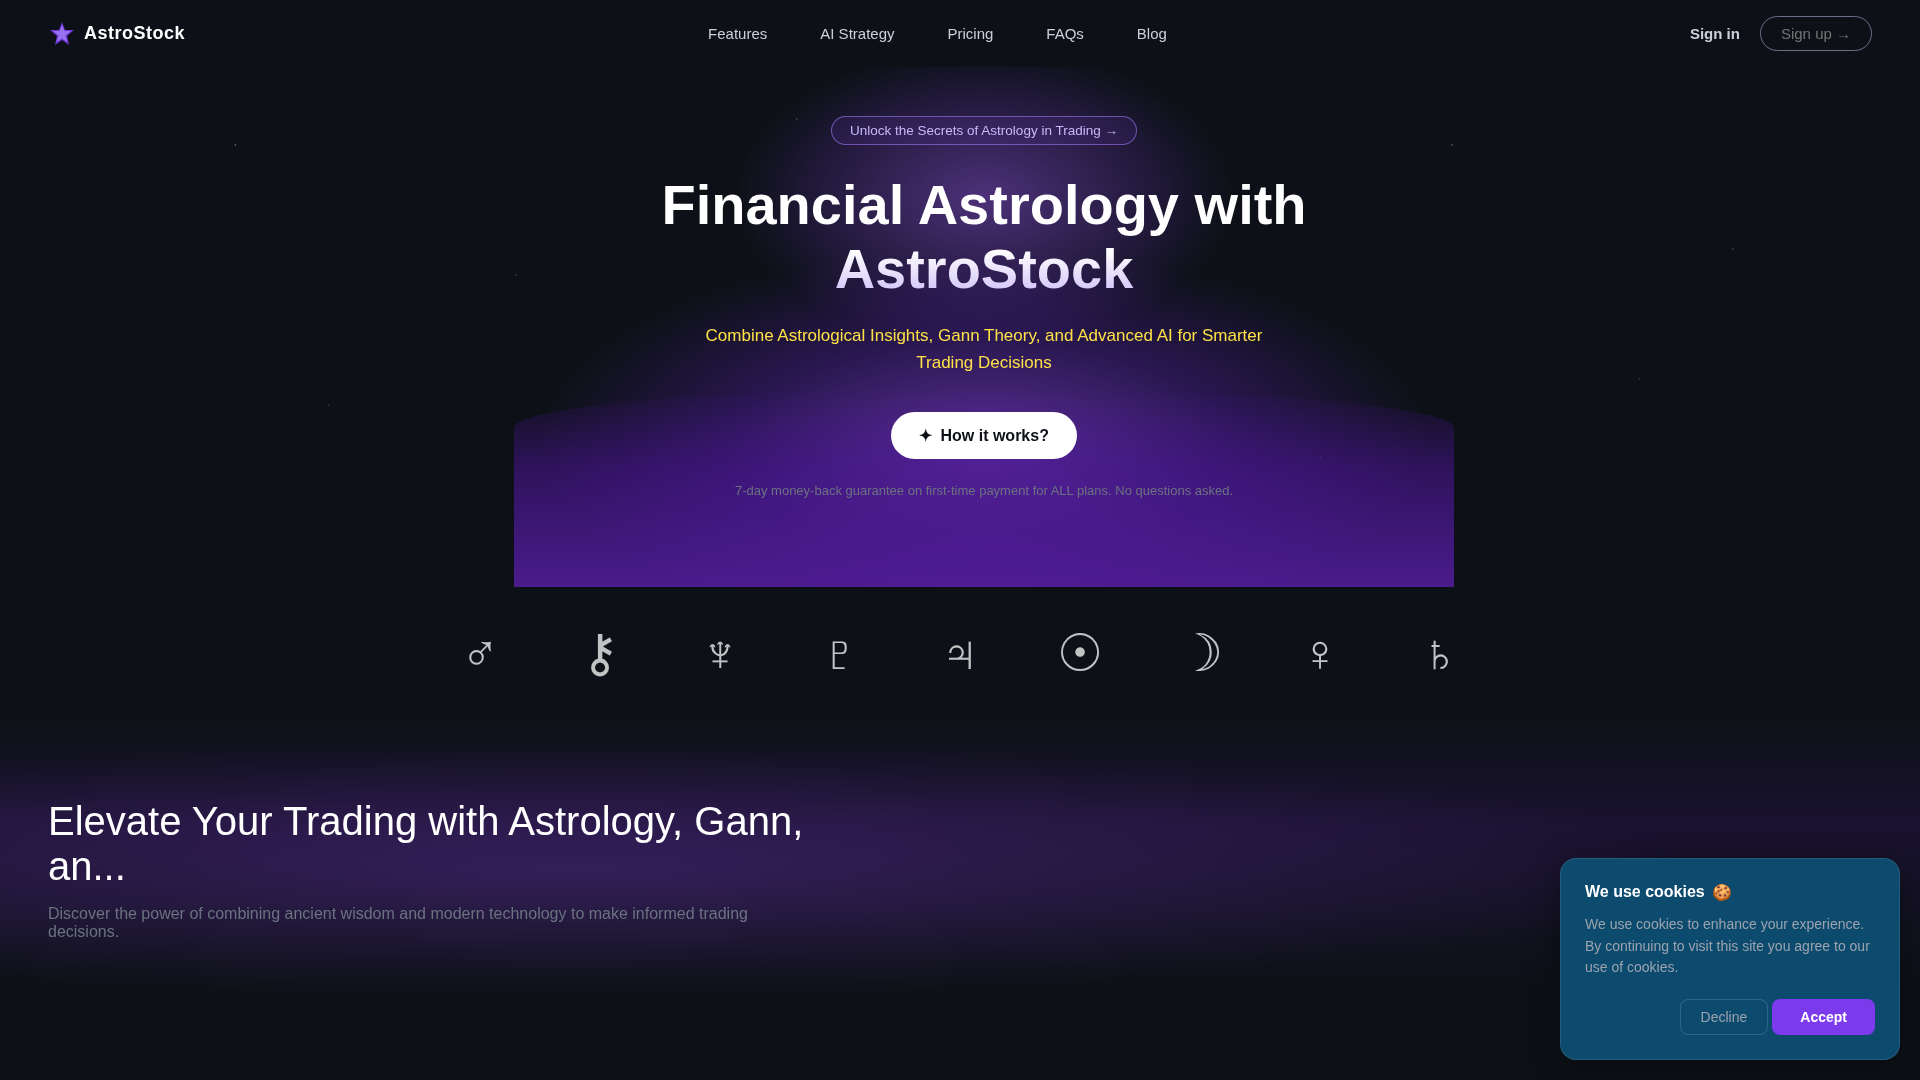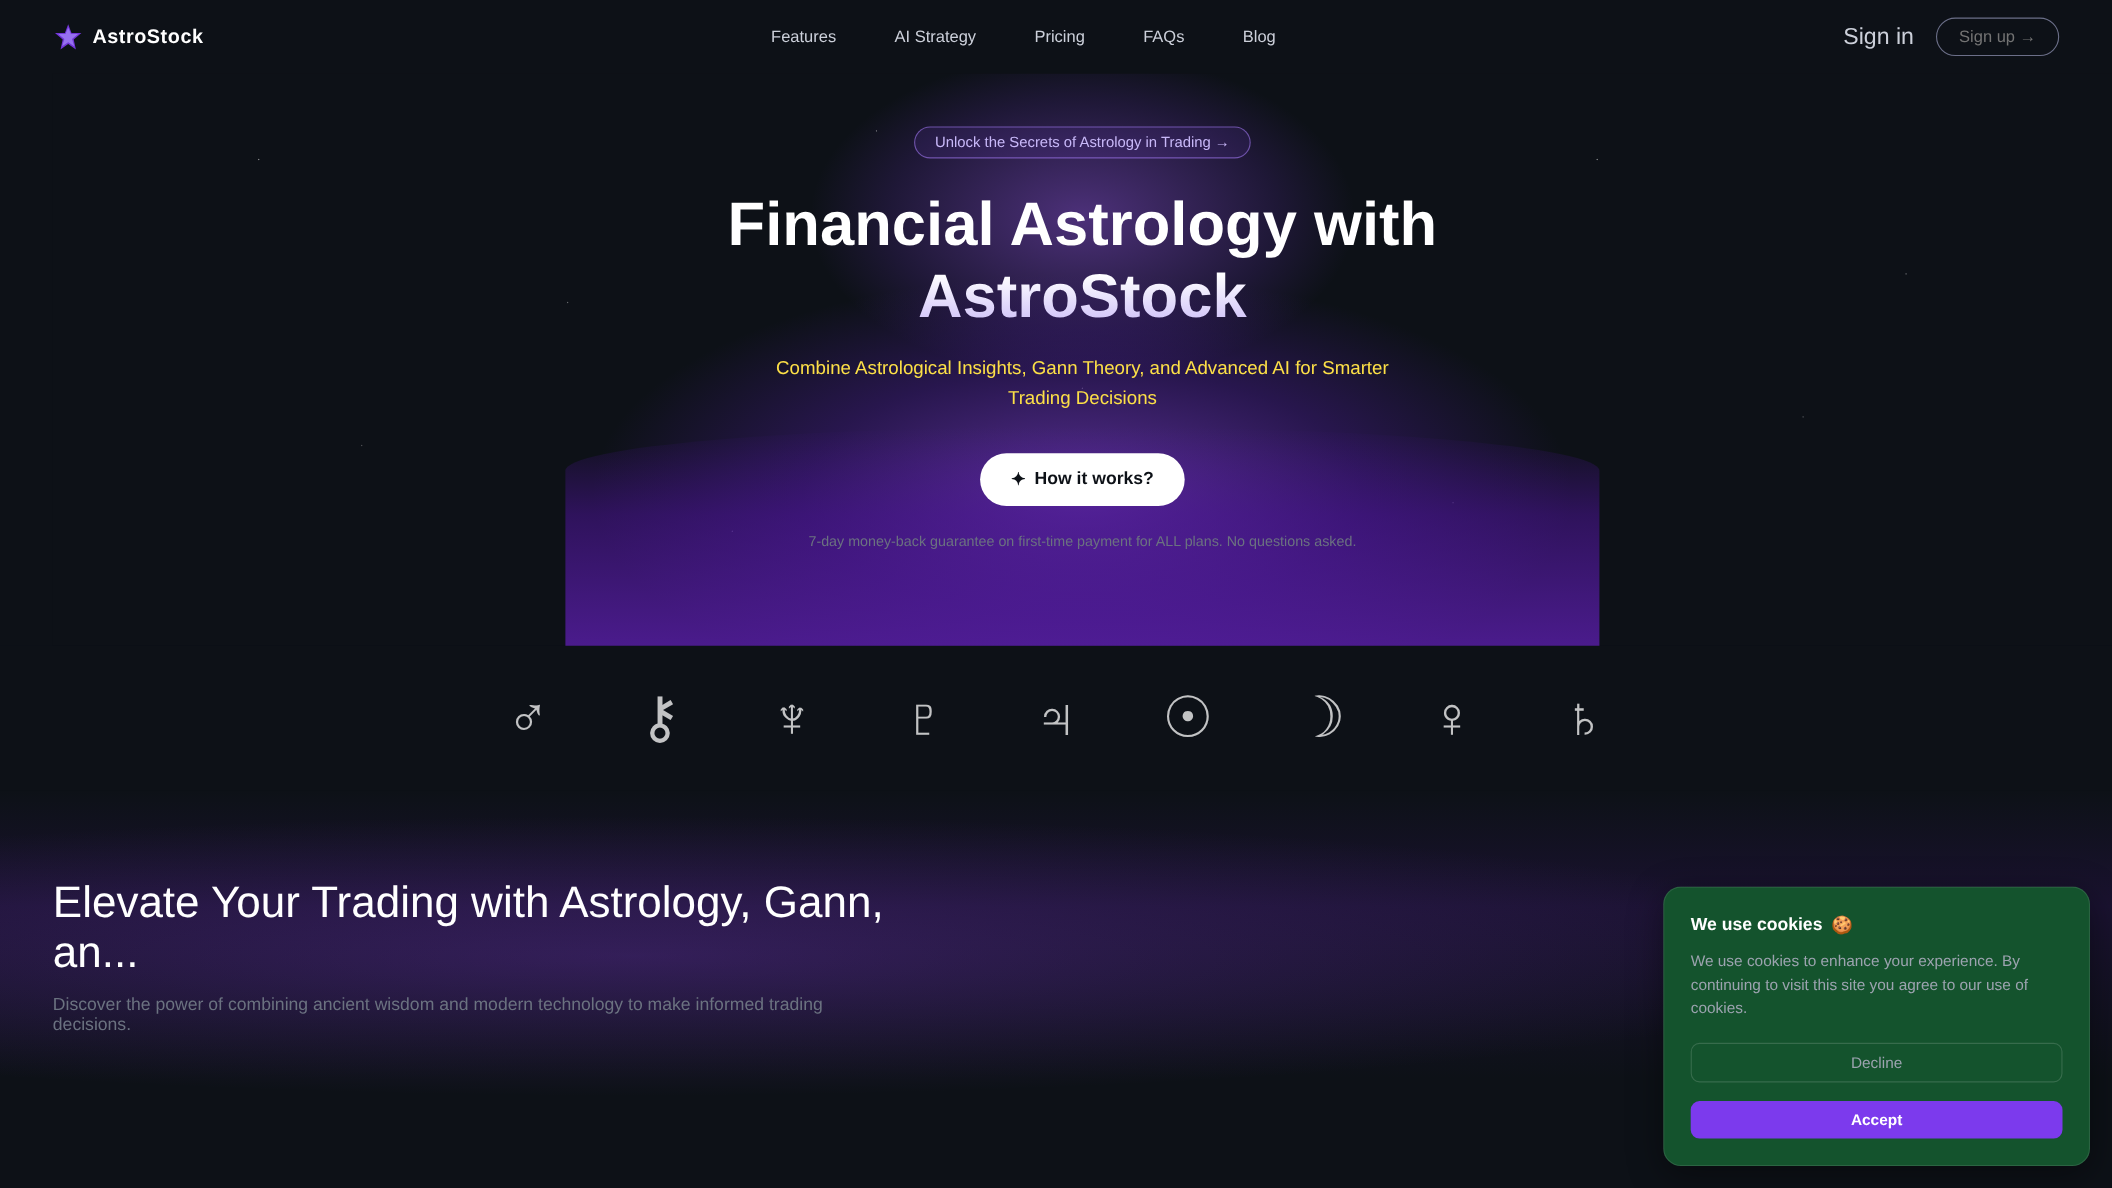--- a/index.html
+++ b/index.html
@@ -50,21 +50,22 @@
       transition: color 0.2s;
     }
     .nav-auth {
       display: flex;
       align-items: center;
       gap: 20px;
     }
     .signin-link {
       color: #ccd0da;
       text-decoration: none;
-      font-size: 21px;
+      font-size: 15px;
+      font-weight: bold;
     }
     .signup-btn {
       background: transparent;
       border: 1.5px solid #6b6f88;
       color: #737373;
       padding: 8px 20px;
       border-radius: 24px;
       font-size: 15px;
       cursor: pointer;
       display: flex;
@@ -257,48 +258,47 @@
       max-width: 700px;
       position: relative;
       z-index: 2;
     }
 
     
     .cookie-banner {
       position: fixed;
       bottom: 20px;
       right: 20px;
-      background: #14532d;
+      background: #0c4a6e;
       border: 1px solid rgba(255,255,255,0.1);
       border-radius: 16px;
       padding: 24px;
-      width: 388px;
+      width: 340px;
       z-index: 1000;
       box-shadow: 0 8px 32px rgba(0,0,0,0.4);
     }
     .cookie-title {
       font-size: 16px;
       font-weight: 700;
       color: #ffffff;
       margin-bottom: 12px;
       display: flex;
       align-items: center;
       gap: 8px;
     }
     .cookie-text {
       font-size: 14px;
       color: #9ca3af;
       line-height: 1.55;
       margin-bottom: 20px;
     }
     .cookie-actions {
       display: flex;
-      gap: 17px;
+      gap: 4px;
       justify-content: flex-end;
-      flex-direction: column;
     }
     .accept-btn {
       background: #7c3aed;
       color: #ffffff;
       border: none;
       border-radius: 8px;
       padding: 9px 28px;
       font-size: 14px;
       font-weight: 600;
       cursor: pointer;

